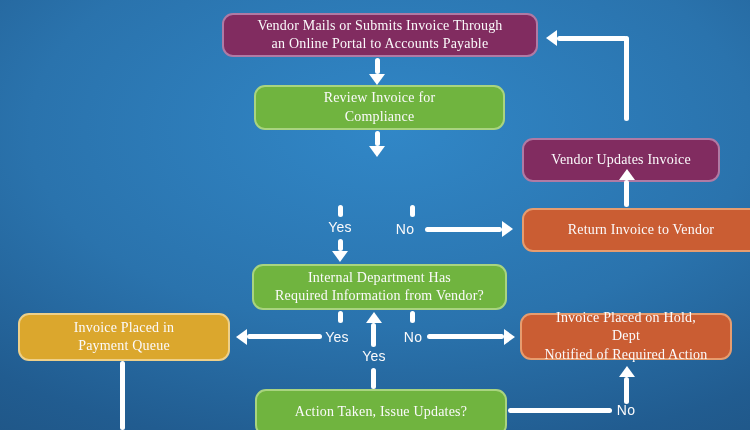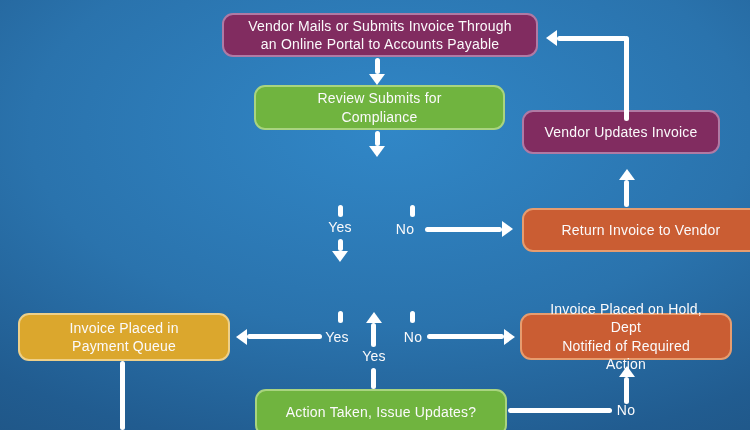--- a/index.html
+++ b/index.html
@@ -24,20 +24,21 @@
     border: 2.5px solid;
     display: flex;
     align-items: center;
     justify-content: center;
     text-align: center;
     padding: 3px 20px;
     color: var(--text, #fbfafb);
     font-size: 14px;
     line-height: 1.32;
     letter-spacing: 0.2px;
+    font-family: Liberation Serif, serif;
   }
   .node-label { white-space: pre-line; }
 
   .node.purple { background: var(--purple-fill, #812c60); border-color: var(--purple-border, #b07aa4); }
   .node.green  { background: var(--green-fill, #70b43f);  border-color: var(--green-border, #a9d47f); }
   .node.orange { background: var(--orange-fill, #ca5d33); border-color: var(--orange-border, #e79c6e); }
   .node.yellow { background: var(--yellow-fill, #dba72d); border-color: var(--yellow-border, #eed089); text-align: center; }
 
   .shaft {
     position: absolute;
@@ -62,33 +63,37 @@
 <body>
 
 <div id="stage">
 
   <div class="node purple" style="left:222px; top:13px; width:316px; height:44px;">
     <span class="node-label">Vendor Mails or Submits Invoice Through
 an Online Portal to Accounts Payable</span>
   </div>
 
   <div class="node green" style="left:254px; top:85px; width:251px; height:45px;">
-    <span class="node-label">Review Submits for
+    <span class="node-label">Review Invoice for
 Compliance</span>
   </div>
 
 
-  <div class="node purple" style="left:522px; top:110px; width:198px; height:44px;">
+  <div class="node purple" style="left:522px; top:138px; width:198px; height:44px;">
     <span class="node-label">Vendor Updates Invoice</span>
   </div>
 
   <div class="node orange" style="left:522px; top:208px; width:238px; height:44px;">
     <span class="node-label">Return Invoice to Vendor</span>
   </div>
 
+  <div class="node green" style="left:252px; top:264px; width:255px; height:46px;">
+    <span class="node-label">Internal Department Has
+Required Information from Vendor?</span>
+  </div>
 
   <div class="node yellow" style="left:18px; top:313px; width:212px; height:48px;">
     <span class="node-label">Invoice Placed in
 Payment Queue</span>
   </div>
 
   <div class="node orange" style="left:520px; top:313px; width:212px; height:47px;align-items:center;">
     <span class="node-label">Invoice Placed on Hold, Dept
 Notified of Required Action</span>
   </div>

